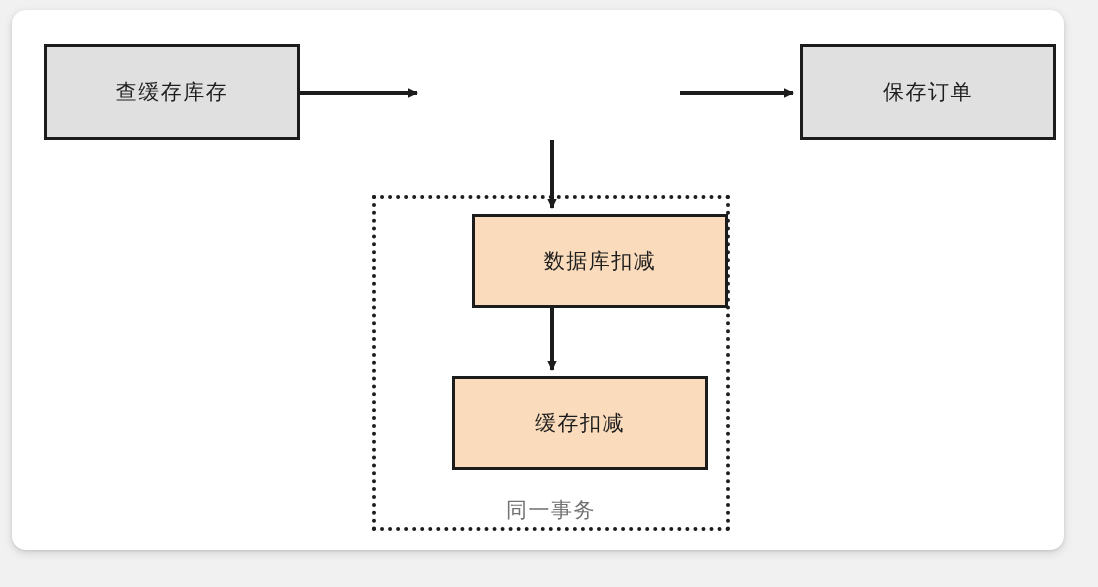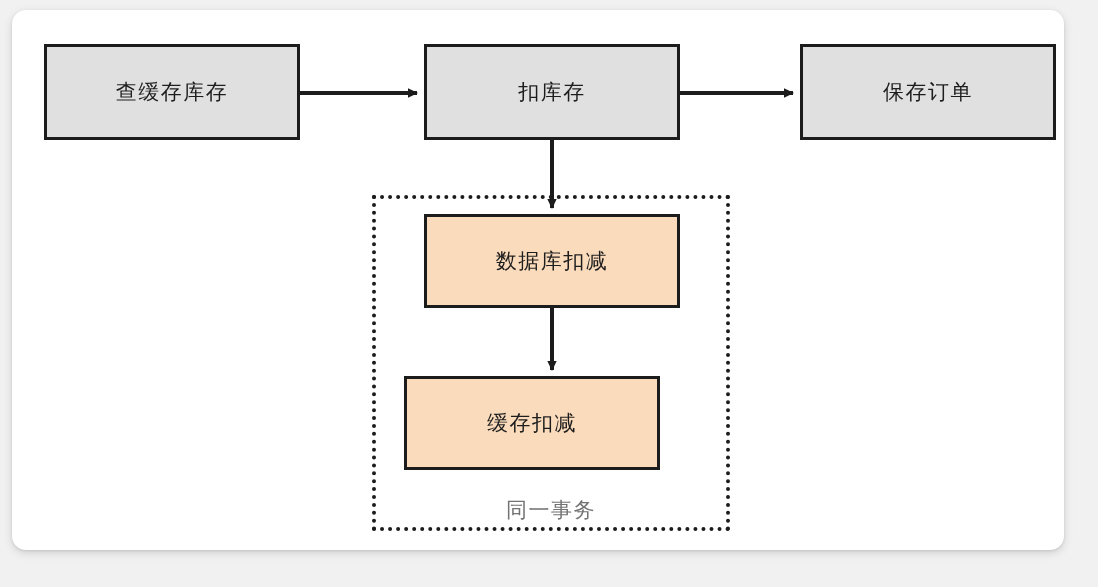--- a/index.html
+++ b/index.html
@@ -46,21 +46,21 @@
     text-align: center;
   }
   .node .node-label {
     font-size: 21px;
     color: #1d1d1d;
     letter-spacing: 1.5px;
     line-height: 1;
     font-weight: 400;
   }
   .node.gray  { background: #e0e0e0; }
-  .node.orange{ background: #fadcbc; }
+  .node.orange{ background: #fadcbc; margin-left: 48px; }
 
   
   #node-check-cache-stock { left: 44px;  top: 44px;  width: 256px; height: 96px; }
   #node-deduct-stock      { left: 424px; top: 44px;  width: 256px; height: 96px; }
   #node-save-order        { left: 800px; top: 44px;  width: 256px; height: 96px; }
   #node-db-deduct         { left: 424px; top: 214px; width: 256px; height: 94px; }
   #node-cache-deduct      { left: 404px; top: 376px; width: 256px; height: 94px; }
 
   
   #transaction-group {
@@ -112,23 +112,20 @@
     <line x1="300" y1="93" x2="417" y2="93" stroke="#1c1c1c" stroke-width="4" marker-end="url(#ah)"></line>
     <line x1="680" y1="93" x2="793" y2="93" stroke="#1c1c1c" stroke-width="4" marker-end="url(#ah)"></line>
     <line x1="552" y1="140" x2="552" y2="208" stroke="#1c1c1c" stroke-width="4" marker-end="url(#ah)"></line>
     <line x1="552" y1="308" x2="552" y2="370" stroke="#1c1c1c" stroke-width="4" marker-end="url(#ah)"></line>
   </svg>
 
   <div class="node gray" id="node-check-cache-stock">
     <span class="node-label">查缓存库存</span>
   </div>
 
-  <div class="node gray" id="node-deduct-stock">
-    <span class="node-label">扣库存</span>
-  </div>
 
   <div class="node gray" id="node-save-order">
     <span class="node-label">保存订单</span>
   </div>
 
   <div class="node orange" id="node-db-deduct">
     <span class="node-label">数据库扣减</span>
   </div>
 
   <div class="node orange" id="node-cache-deduct">

